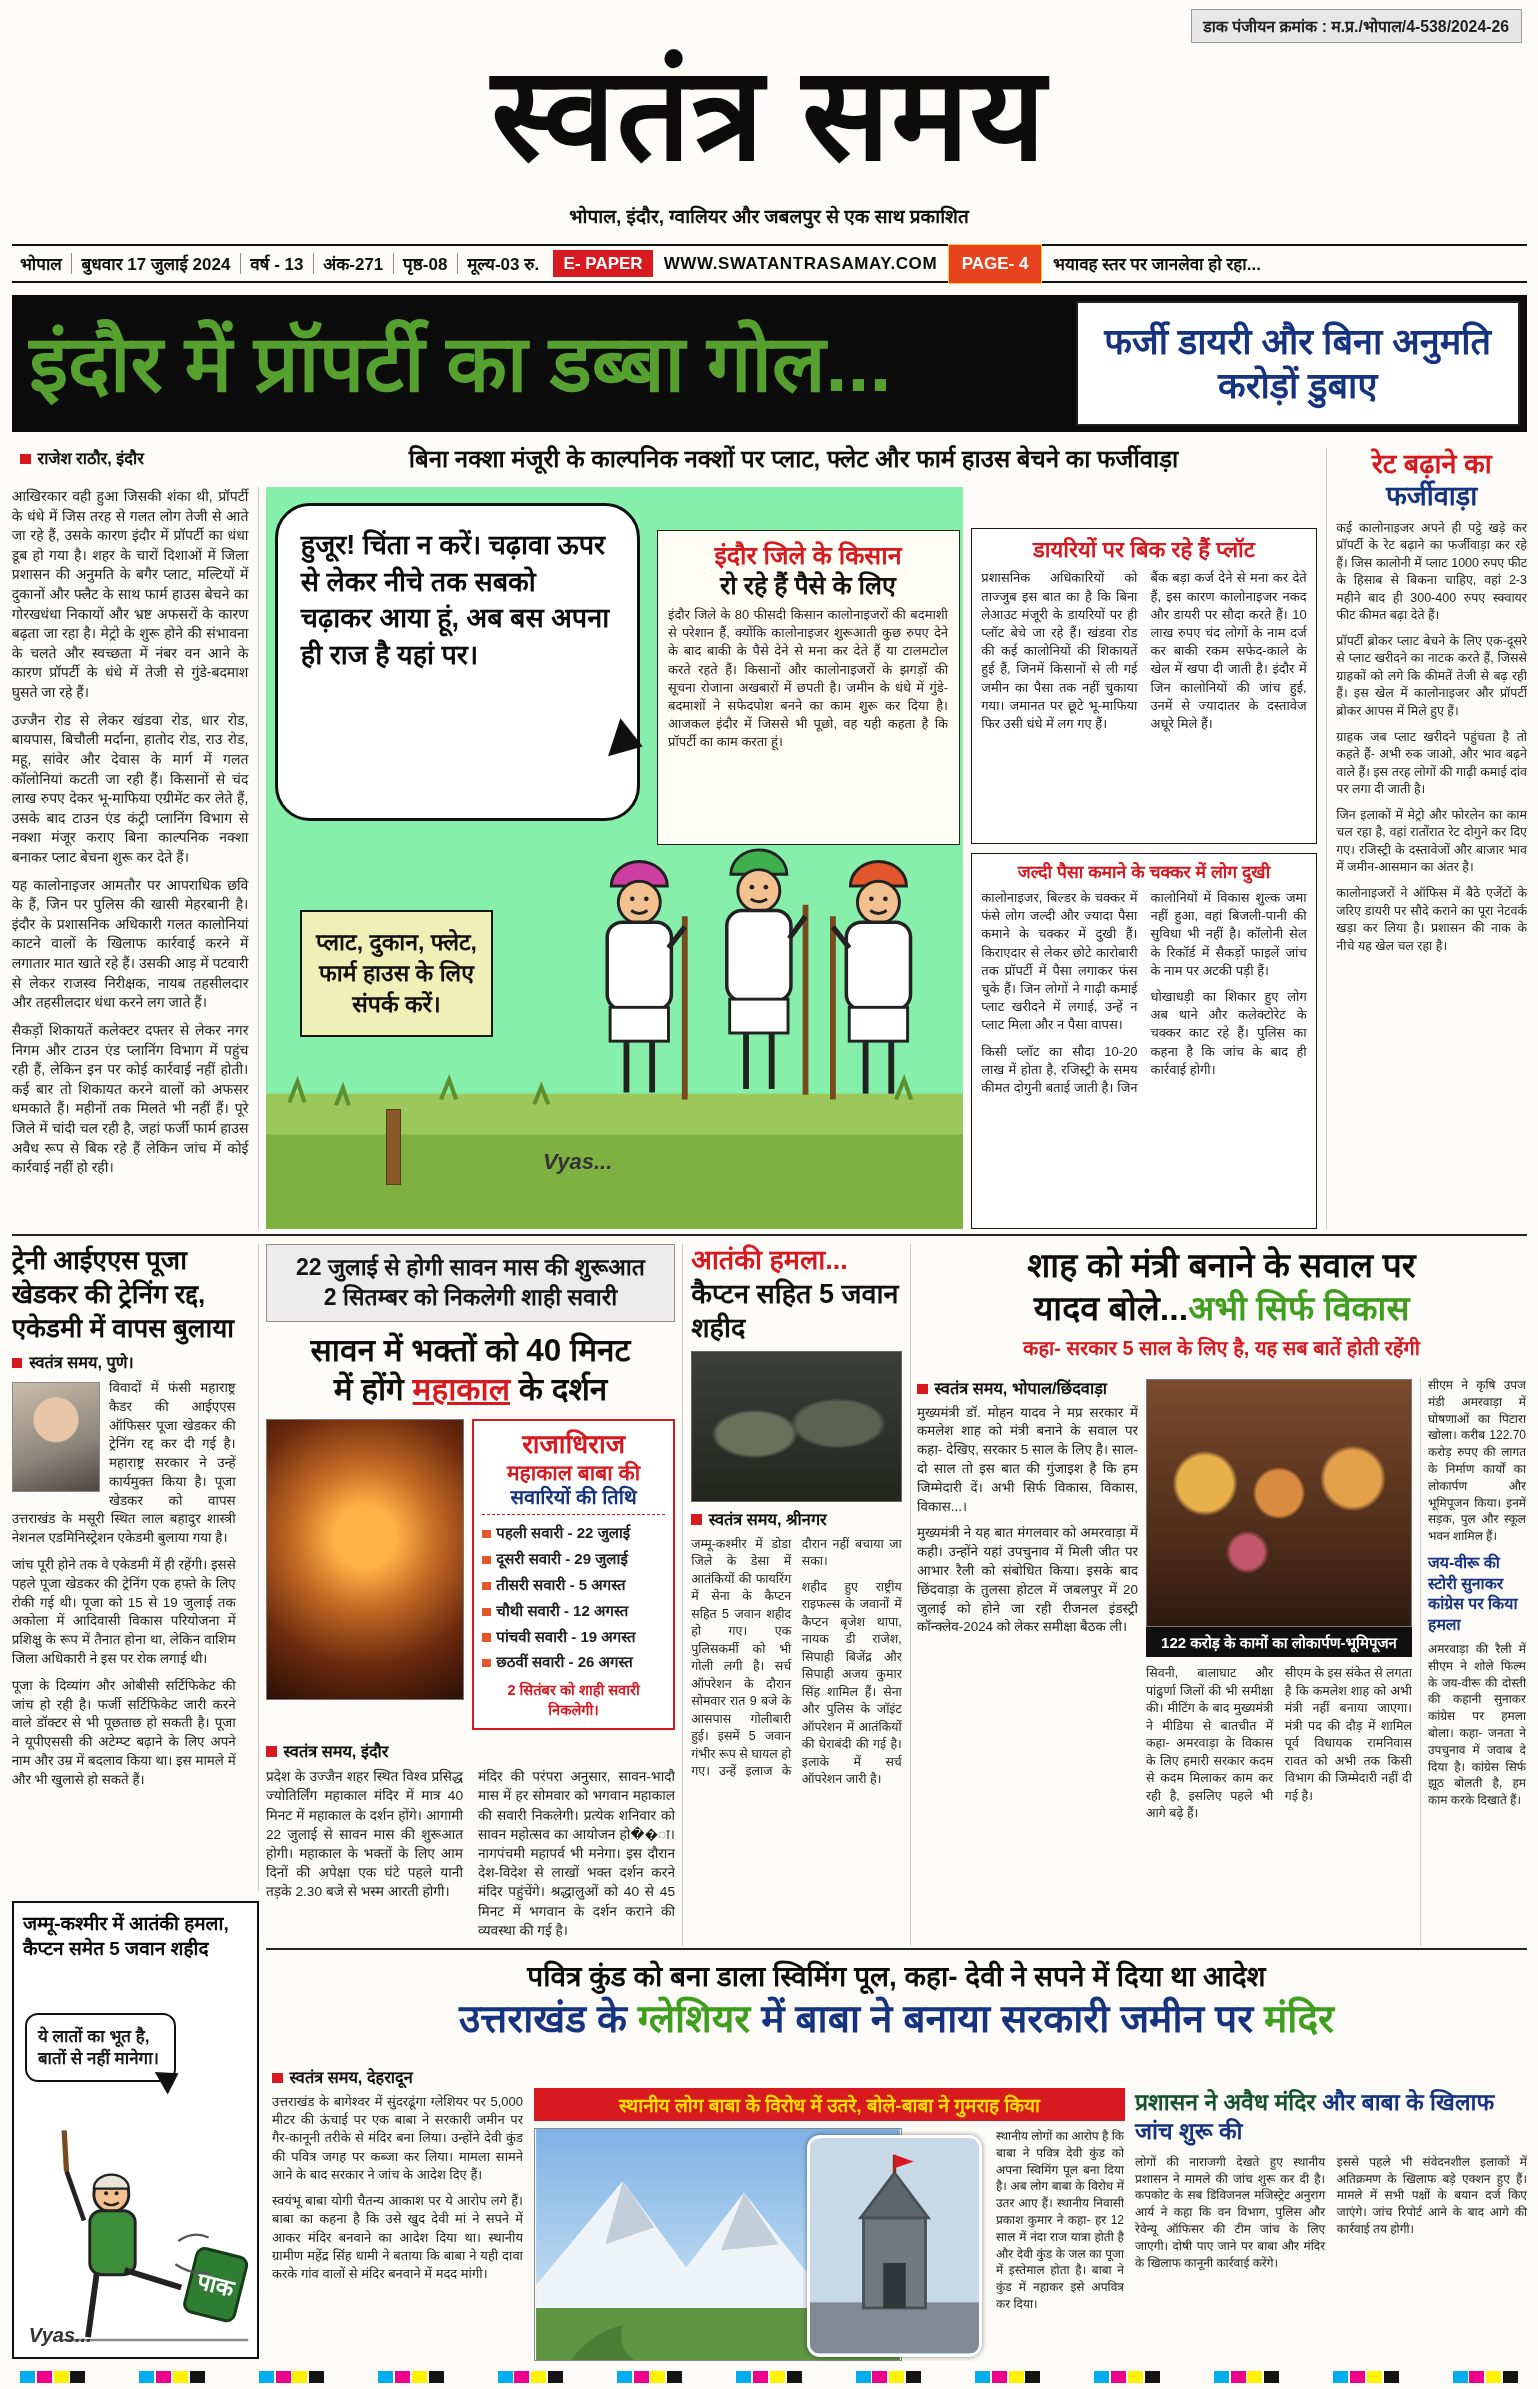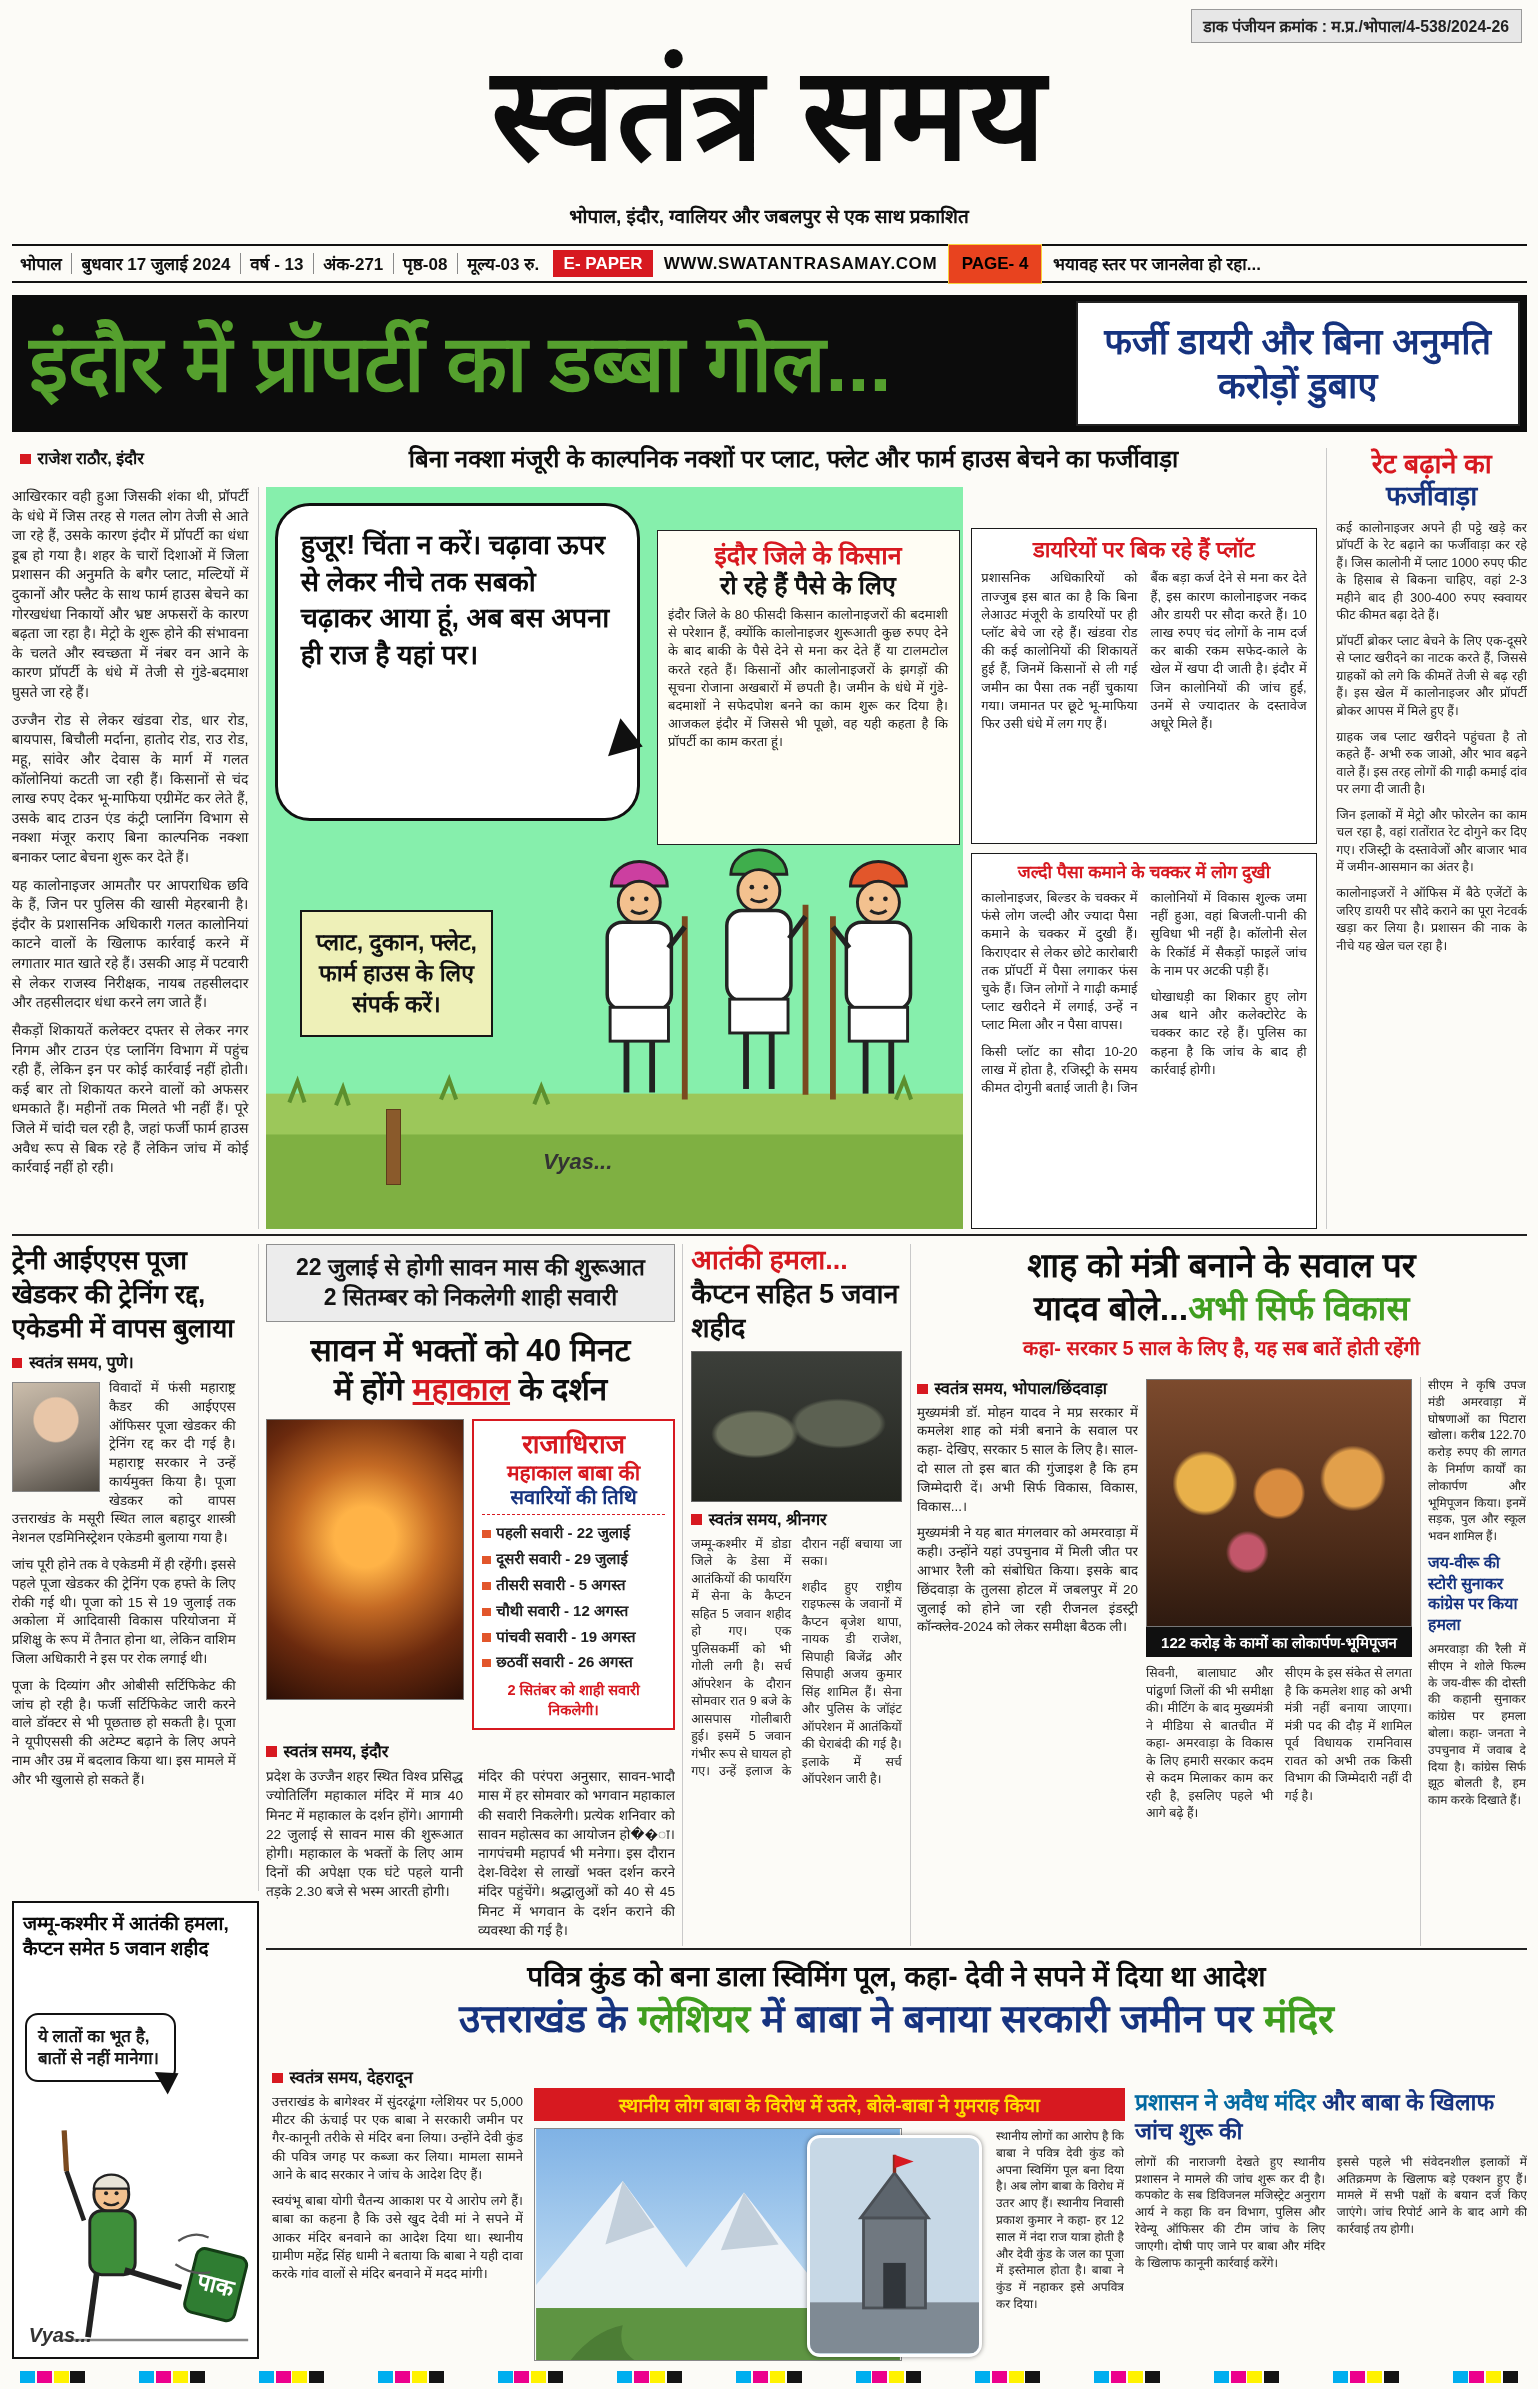--- a/index.html
+++ b/index.html
@@ -10,21 +10,21 @@
   .clip{overflow:hidden;}
   p{margin:0 0 8.2px 0;}
 
   
   .postal{top:9.3px;right:16.3px;background:#e7e7e7;border:0.6px solid #9a9a9a;padding:4.7px 11.7px;font-size:15.8px;font-weight:bold;color:#222;}
   .masthead{top:46px;left:0;width:100%;text-align:center;font-size:130px;line-height:1.05;font-weight:800;color:#0c0c0c;letter-spacing:1.2px;}
   .tagline{top:203px;left:0;width:100%;text-align:center;font-size:19px;font-weight:bold;color:#111;}
   .infobar{top:244px;left:11.7px;width:1515px;height:39px;border-top:2.9px solid #111;border-bottom:2.9px solid #111;display:flex;align-items:center;font-size:17px;font-weight:bold;color:#111;padding:0 8.2px;}
   .infobar .sep{width:1.2px;height:60%;background:#8a8a8a;margin:0 9.3px;}
   .chip-red{background:#d71920;color:#fff;padding:3.5px 10.5px;font-weight:bold;}
-  .chip-page{background:#e8431f;color:#000000;padding:9px 13px;font-weight:bold;border:1.2px solid #f7d13c;}
+  .chip-page{background:#e8431f;color:#ffffff;padding:9px 13px;font-weight:bold;border:1.2px solid #f7d13c;}
   .website{color:#0c0c0c;margin:0 10.5px;letter-spacing:0.6px;}
   .teaser{margin-left:10.5px;}
 
   
   .lead-band{top:295px;left:11.7px;width:1515px;height:137px;background:#0c0c0c;display:flex;align-items:stretch;}
   .lead-green{flex:1;display:flex;align-items:center;padding-left:17.5px;font-size:79px;font-weight:800;color:#55a02e;line-height:1;}
   .lead-side{width:444px;margin:5.8px 7px;background:#fff;border:2.3px solid #222;display:flex;flex-direction:column;align-items:center;justify-content:center;text-align:center;font-size:36px;font-weight:800;color:#16337f;line-height:1.22;padding:0 5.8px;}
   .byline{font-size:16.3px;font-weight:bold;color:#111;}
   .bullet{display:inline-block;width:10.5px;height:10.5px;background:#d71920;margin-right:7px;}
   .byline-main{top:447px;left:20px;}
@@ -133,21 +133,21 @@
   .temple-left p{font-size:13px;}
   .protest{top:2088px;left:534px;width:591px;height:277px;}
   .protest-strip{height:33px;background:#d71920;color:#ffdd00;font-size:19px;font-weight:800;display:flex;align-items:center;justify-content:center;}
   .protest-photos{position:relative;height:236px;margin-top:7px;}
   .glacier{position:absolute;left:0;top:0;width:368px;height:233px;border:1.2px solid #888;overflow:hidden;}
   .temple-inset{position:absolute;left:273px;top:7px;width:175px;height:222px;border:3.5px solid #fff;border-radius:13px;box-shadow:0 0 5.8px rgba(0,0,0,.45);overflow:hidden;background:#c7d8e6;}
   .protest-text{position:absolute;left:462px;top:0;width:128px;height:235px;overflow:hidden;}
   .protest-text p{font-size:12px;}
   .probe{top:2088px;left:1135px;width:392px;height:277px;}
   .probe-head{font-weight:800;font-size:23px;line-height:1.28;margin-bottom:7px;}
-  .probe-head .red{color:#0369a1;text-align:right;}
+  .probe-head .red{color:#14532d;text-align:right;}
   .probe-head .blue{color:#16337f;}
   .probe-body{columns:2;column-gap:11.7px;height:198px;overflow:hidden;}
   .probe-body p{font-size:12px;}
 
   
   .cmyk{position:absolute;left:20px;right:20px;bottom:4.7px;height:14px;display:flex;justify-content:space-between;align-items:center;}
   .mark{display:flex;gap:1.8px;}
   .mark i{display:block;width:15px;height:11.7px;}
   .mark .c{background:#00aeef;} .mark .m{background:#ec008c;} .mark .y{background:#fff200;} .mark .k{background:#141414;}
 </style>

